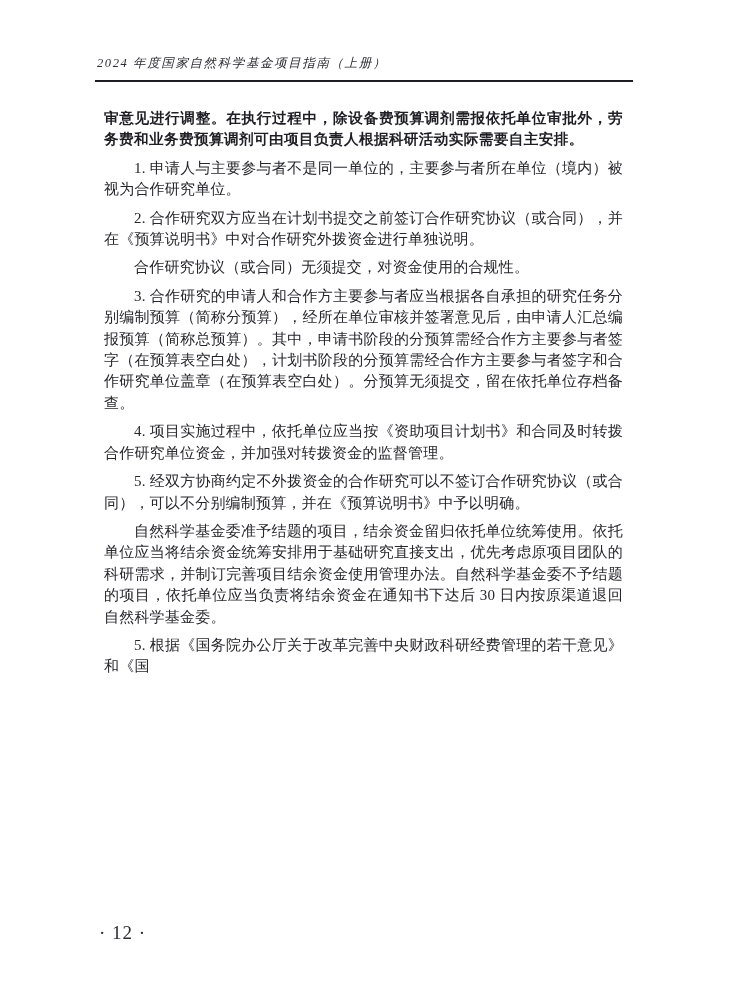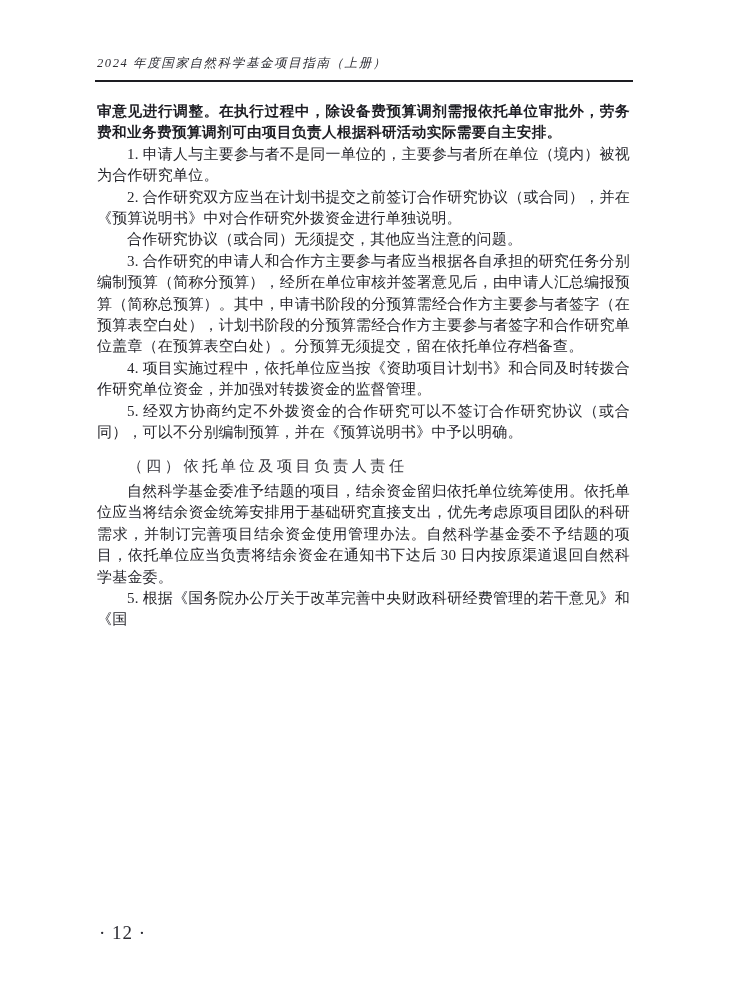--- a/index.html
+++ b/index.html
@@ -34,21 +34,21 @@
     height: 1.5px;
     background: #1d1d22;
   }
   .content {
     position: absolute;
     left: 97px;
     top: 101px;
     width: 533px;
   }
   .para, .para-bold, .heading {
-    margin: 0;
+    margin: 7px;
     font-size: 15px;
     line-height: 21.4px;
     text-align: justify;
     text-align-last: left;
   }
   .para {
     text-indent: 2em;
     letter-spacing: 0.2px;
   }
   .para-bold {
@@ -81,24 +81,23 @@
 
 <div class="page">
 
   <div class="header-title">2024 年度国家自然科学基金项目指南（上册）</div>
   <div class="header-rule"></div>
 
   <div class="content">
     <p class="para-bold">审意见进行调整。在执行过程中，除设备费预算调剂需报依托单位审批外，劳务费和业务费预算调剂可由项目负责人根据科研活动实际需要自主安排。</p>
     <p class="para">1. 申请人与主要参与者不是同一单位的，主要参与者所在单位（境内）被视为合作研究单位。</p>
     <p class="para">2. 合作研究双方应当在计划书提交之前签订合作研究协议（或合同），并在《预算说明书》中对合作研究外拨资金进行单独说明。</p>
-    <p class="para">合作研究协议（或合同）无须提交，其他应当注意的问题。</p>
+    <p class="para">合作研究协议（或合同）无须提交，对资金使用的合规性。</p>
     <p class="para">3. 合作研究的申请人和合作方主要参与者应当根据各自承担的研究任务分别编制预算（简称分预算），经所在单位审核并签署意见后，由申请人汇总编报预算（简称总预算）。其中，申请书阶段的分预算需经合作方主要参与者签字（在预算表空白处），计划书阶段的分预算需经合作方主要参与者签字和合作研究单位盖章（在预算表空白处）。分预算无须提交，留在依托单位存档备查。</p>
     <p class="para">4. 项目实施过程中，依托单位应当按《资助项目计划书》和合同及时转拨合作研究单位资金，并加强对转拨资金的监督管理。</p>
     <p class="para">5. 经双方协商约定不外拨资金的合作研究可以不签订合作研究协议（或合同），可以不分别编制预算，并在《预算说明书》中予以明确。</p>
-    <p class="heading">（四）依托单位及项目负责人责任</p>
     <p class="para">自然科学基金委准予结题的项目，结余资金留归依托单位统筹使用。依托单位应当将结余资金统筹安排用于基础研究直接支出，优先考虑原项目团队的科研需求，并制订完善项目结余资金使用管理办法。自然科学基金委不予结题的项目，依托单位应当负责将结余资金在通知书下达后 30 日内按原渠道退回自然科学基金委。</p>
     <p class="para">5. 根据《国务院办公厅关于改革完善中央财政科研经费管理的若干意见》和《国</p>
   </div>
 
   <div class="footer-pagenum">· 12 ·</div>
 
 </div>
 
 </body></html>

